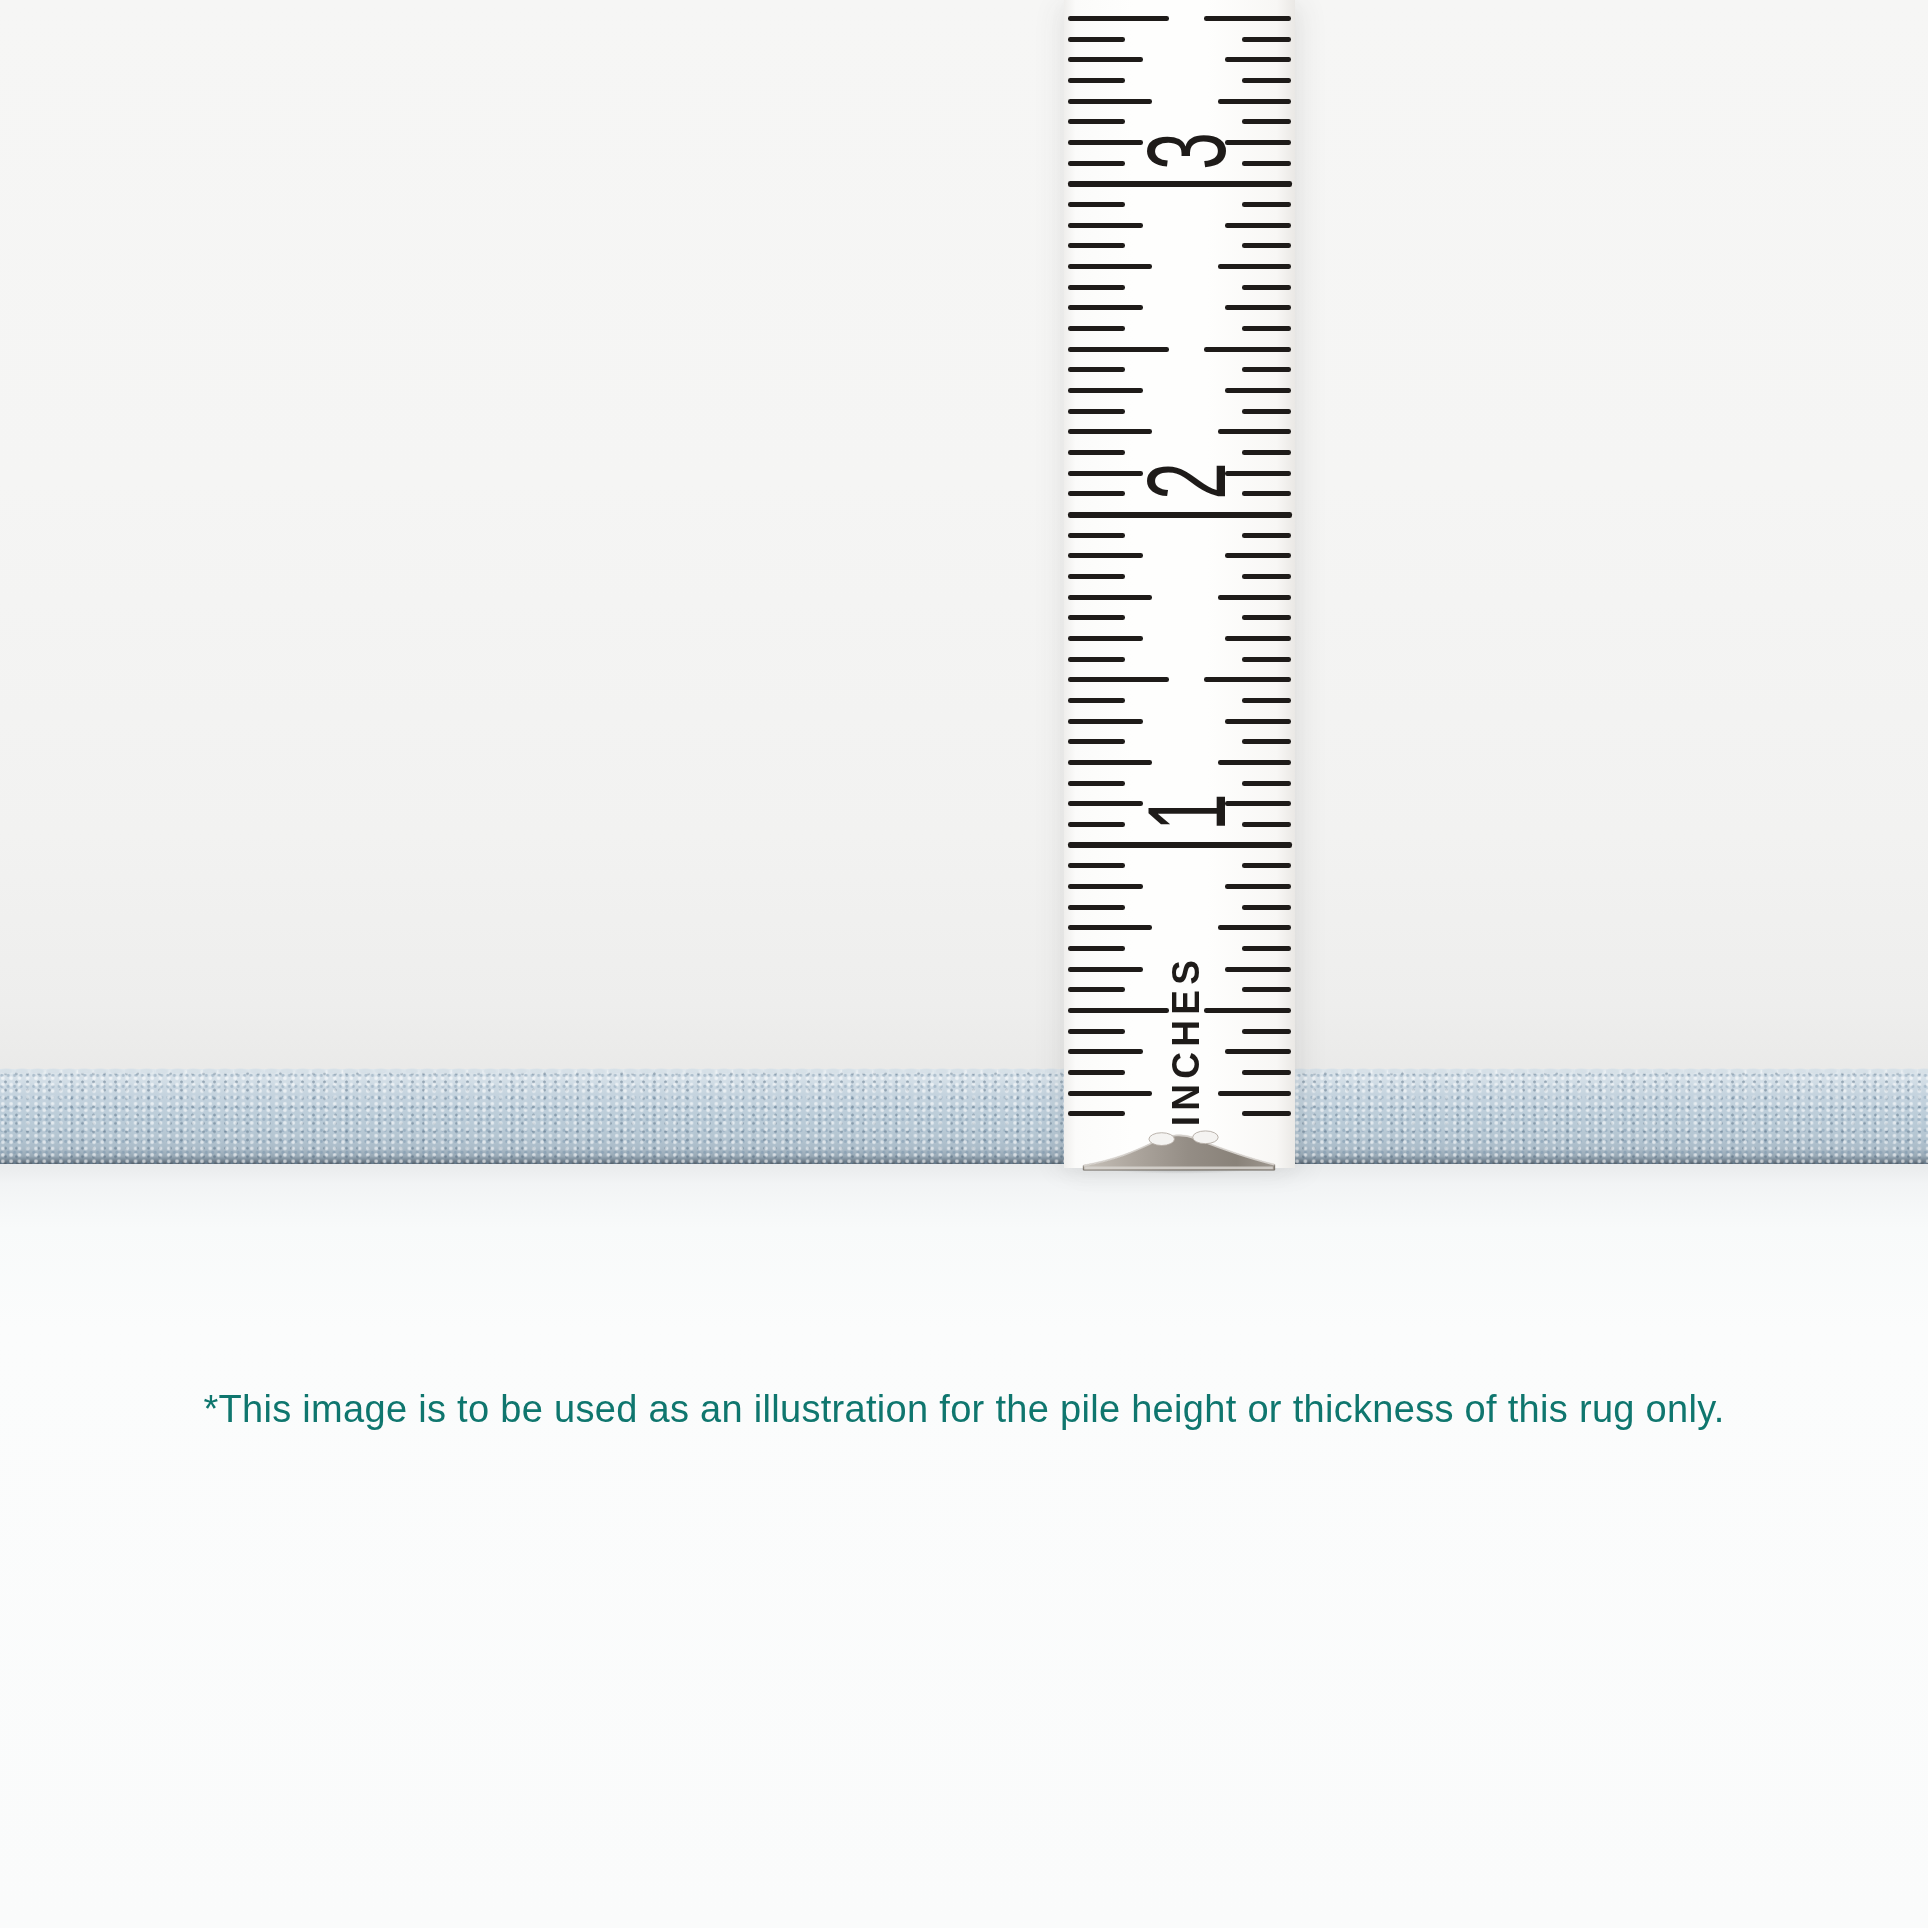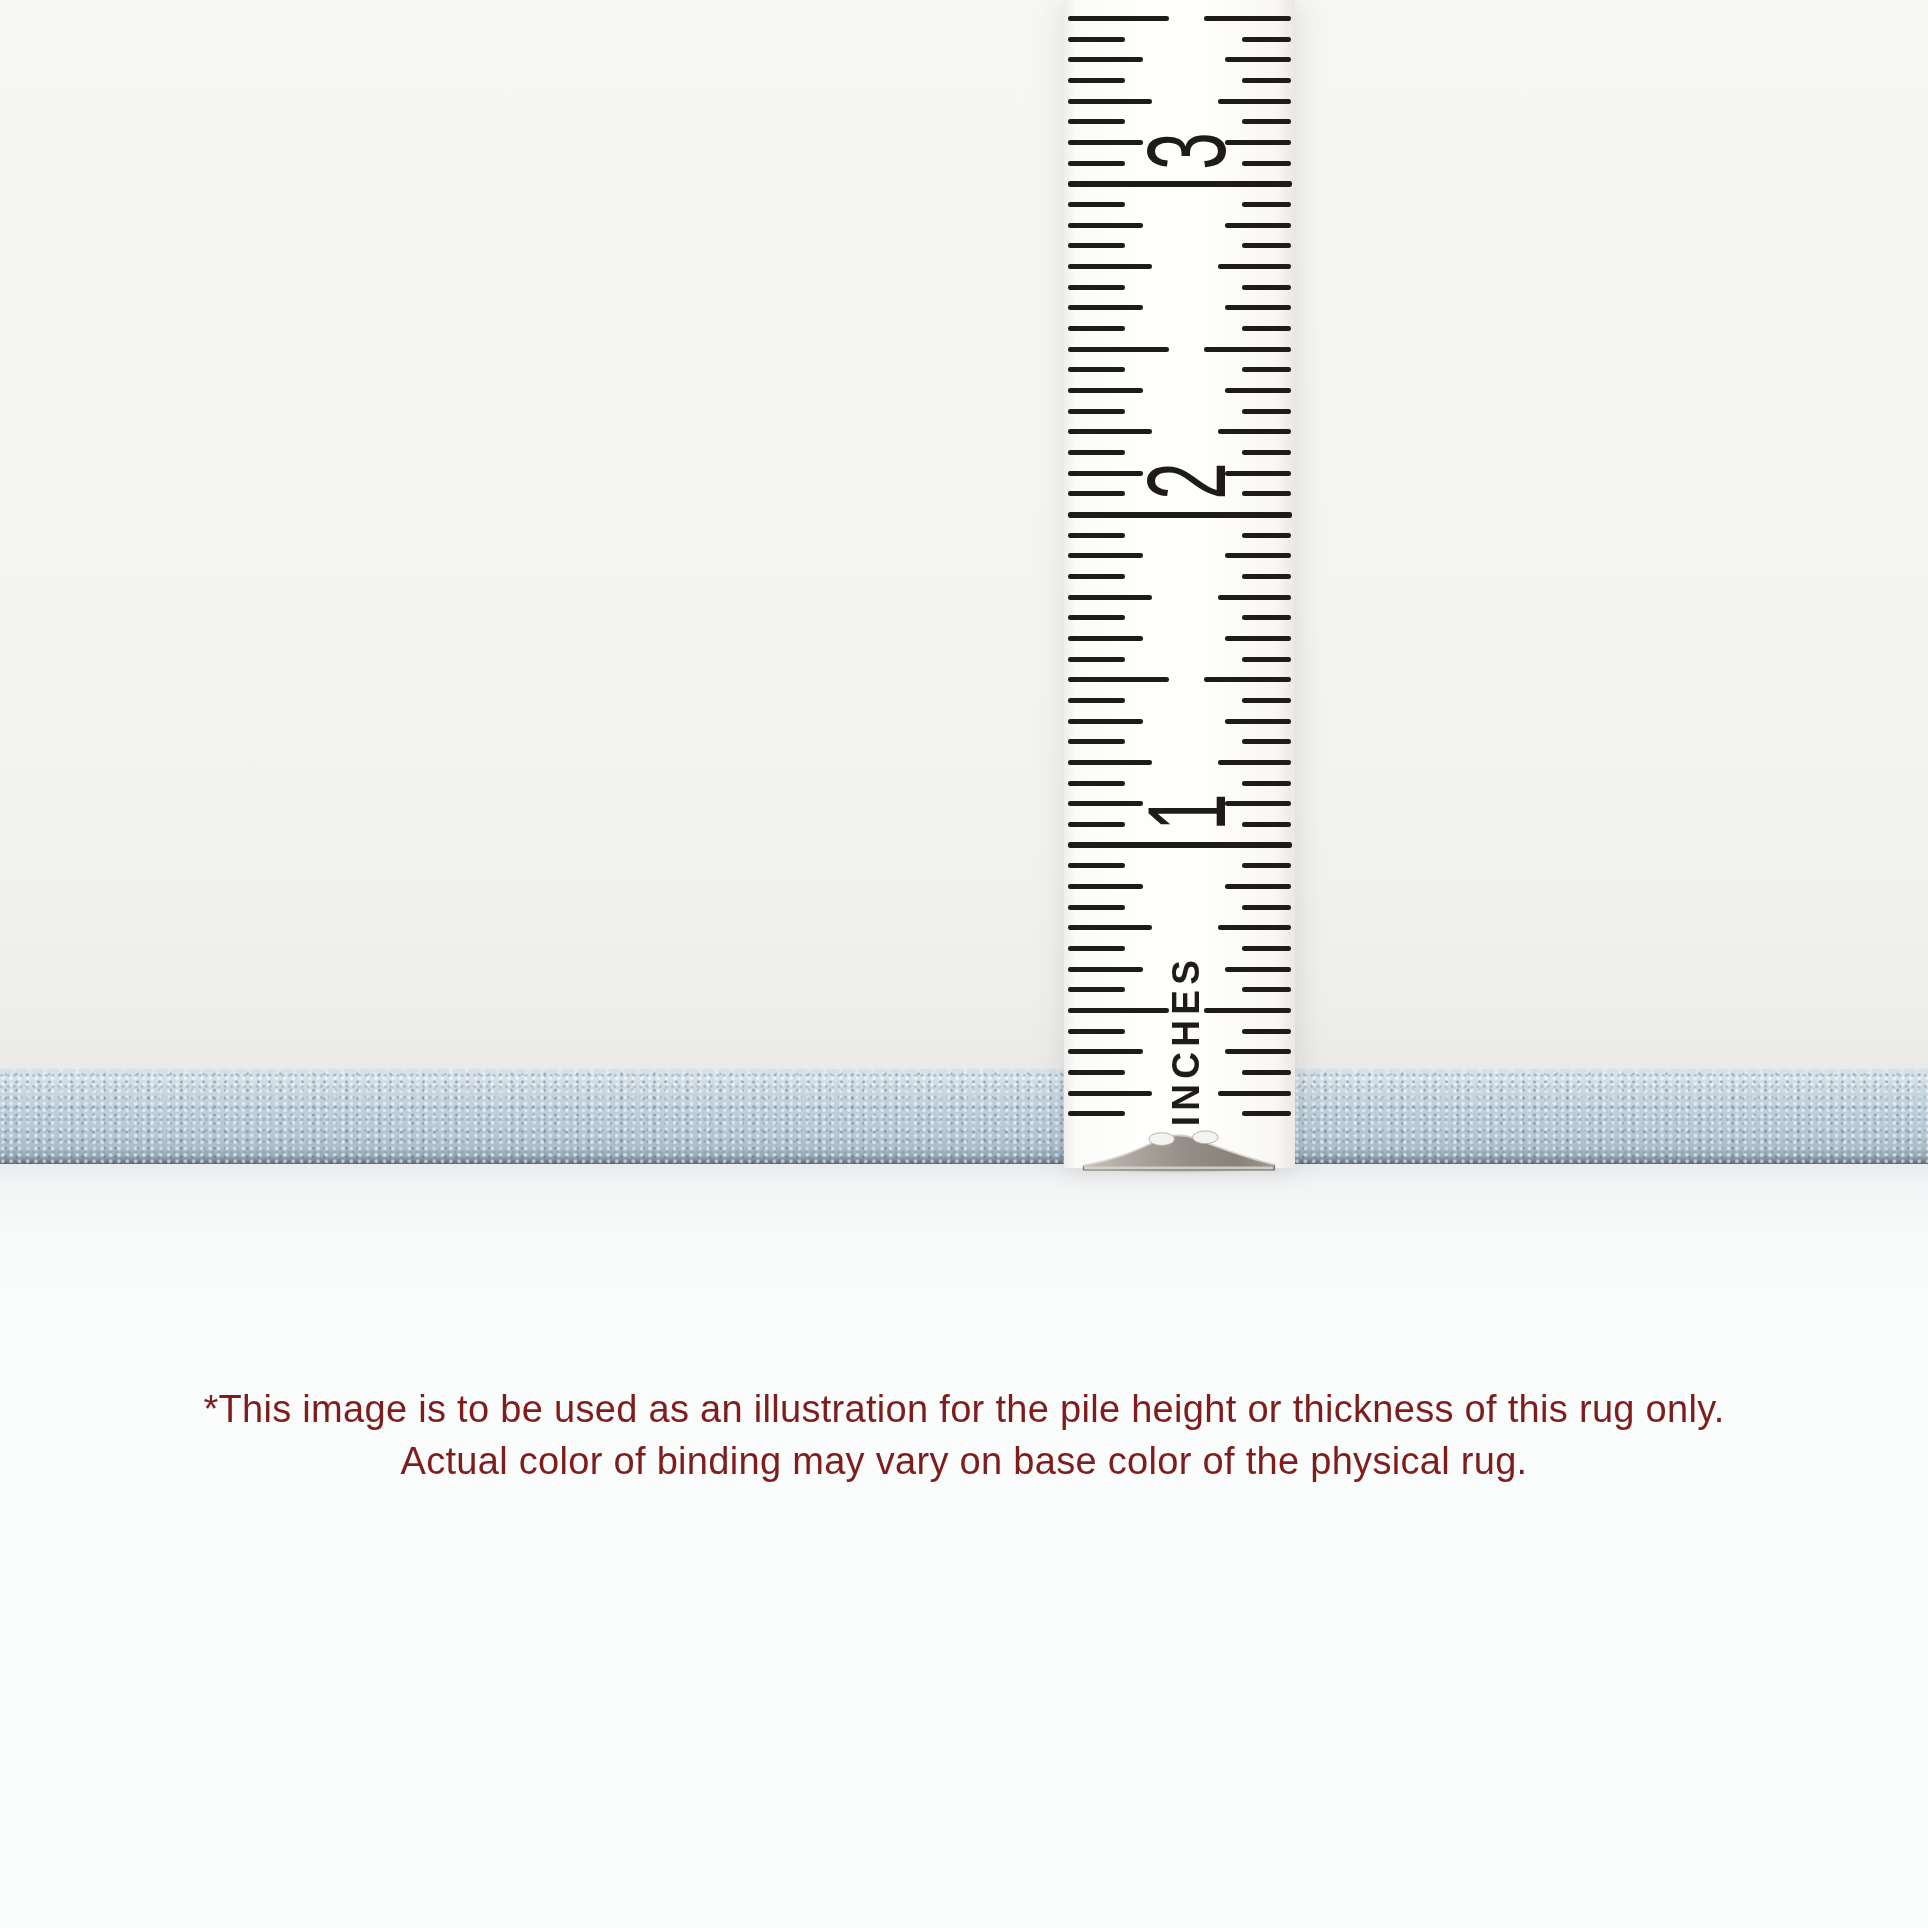--- a/index.html
+++ b/index.html
@@ -210,17 +210,16 @@
       </linearGradient>
     </defs>
     <path d="M6 44 L6 39 C40 33 62 24 88 11 C100 5 116 4 128 9 C156 20 190 32 216 38 L216 44 Z" fill="url(#metalGrad)" stroke="#6f6961" stroke-width="1"></path>
     <path d="M6 39 C40 33 62 24 88 11 C100 5 116 4 128 9 C156 20 190 32 216 38" fill="none" stroke="#e7e4e0" stroke-width="2" opacity="0.8"></path>
     <path d="M8 43 L8 40 L214 40 L214 43 Z" fill="#d8d5d0" opacity="0.85"></path>
     <ellipse cx="92" cy="10" rx="14" ry="7" fill="#f4f3f1" stroke="#b3aca4" stroke-width="1"></ellipse>
     <ellipse cx="140" cy="8" rx="14" ry="7" fill="#f4f3f1" stroke="#b3aca4" stroke-width="1"></ellipse>
   </svg>
 </div>
 
-<div class="caption" style="color: #7f1d1d;">
+<div class="caption" style="color: #0f766e;">
   <div>*This image is to be used as an illustration for the pile height or thickness of this rug only.</div>
-  <div>Actual color of binding may vary on base color of the physical rug.</div>
 </div>
 
 
 </body></html>

